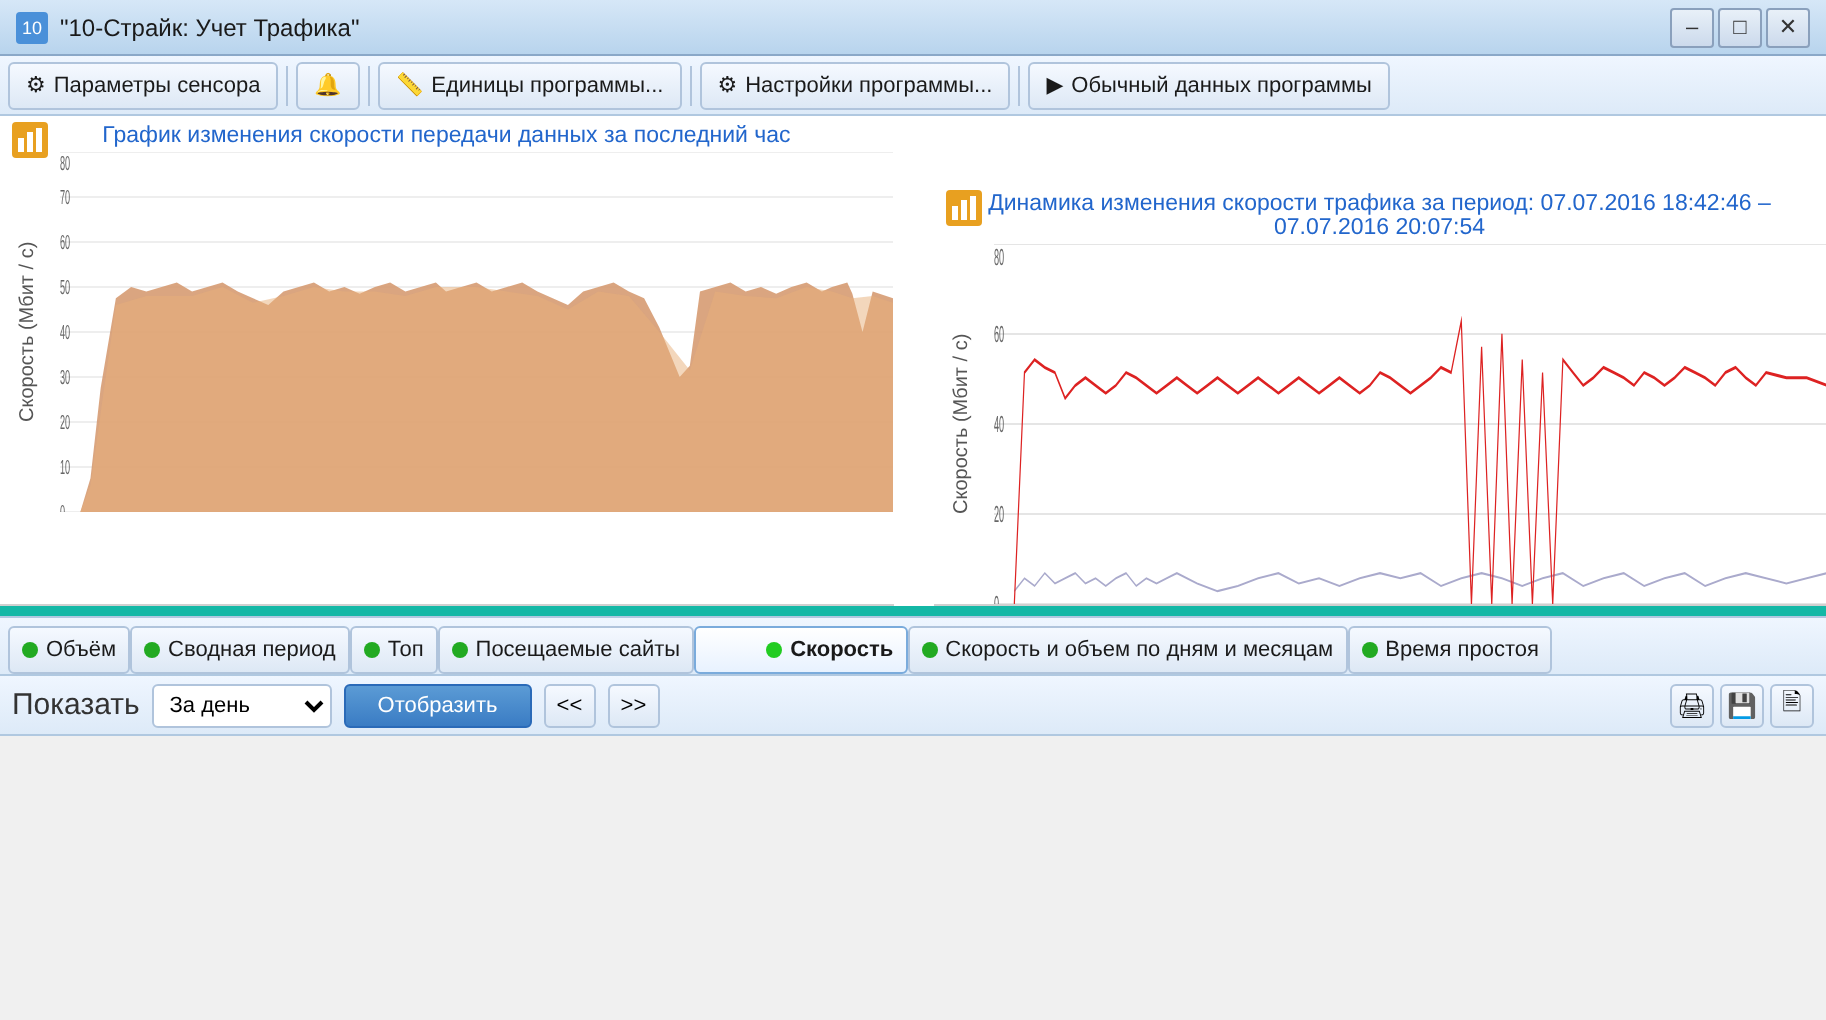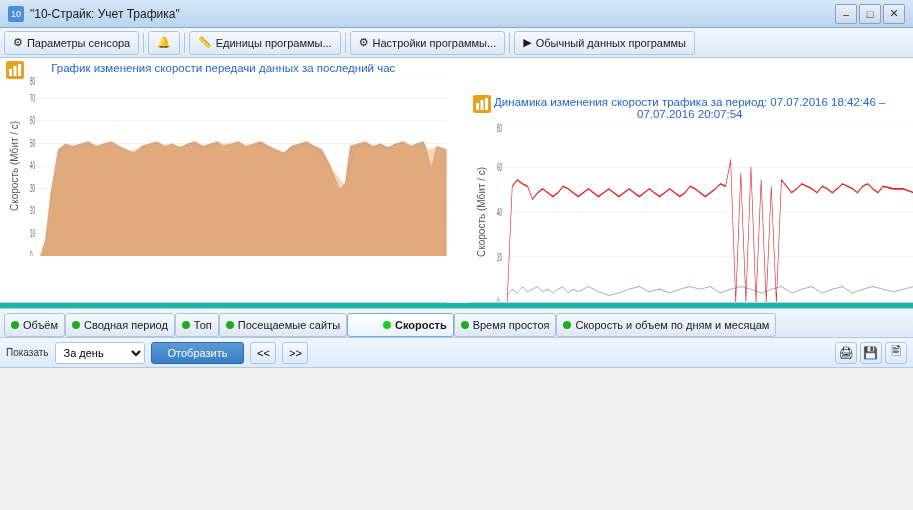--- a/index.html
+++ b/index.html
@@ -163,21 +163,21 @@
     
     .bottom-controls {
       height: 30px;
       background: linear-gradient(to bottom, #eff6ff, #ddeaf8);
       border-bottom: 1px solid #b0c8e0;
       display: flex;
       align-items: center;
       padding: 0 6px;
       gap: 6px;
     }
-    .show-label { font-size: 10px; color: #333; }
+    .show-label { font-size: 15px; color: #333; }
     .period-select {
       height: 22px;
       padding: 0 4px;
       border: 1px solid #b0c4dc;
       border-radius: 3px;
       background: white;
       font-size: 11px;
       min-width: 90px;
     }
     .apply-btn {
@@ -404,25 +404,25 @@
   <div class="tab-item">
     <span class="tab-dot" style="background:#22aa22;"></span>
     <span>Посещаемые сайты</span>
   </div>
   <div class="tab-item active">
     <span class="tab-dot" style="background:#22cc22;"></span>
     <span>Скорость</span>
   </div>
   <div class="tab-item">
     <span class="tab-dot" style="background:#22aa22;"></span>
+    <span>Скорость и объем по дням и месяцам</span>
+  </div>
+  <div class="tab-item">
+    <span class="tab-dot" style="background:#22aa22;"></span>
     <span>Время простоя</span>
-  </div>
-  <div class="tab-item">
-    <span class="tab-dot" style="background:#22aa22;"></span>
-    <span>Скорость и объем по дням и месяцам</span>
   </div>
 </div>
 
 <div class="bottom-controls">
   <span class="show-label">Показать</span>
   <select class="period-select">
     <option>За день</option>
     <option>За неделю</option>
     <option>За месяц</option>
   </select>

